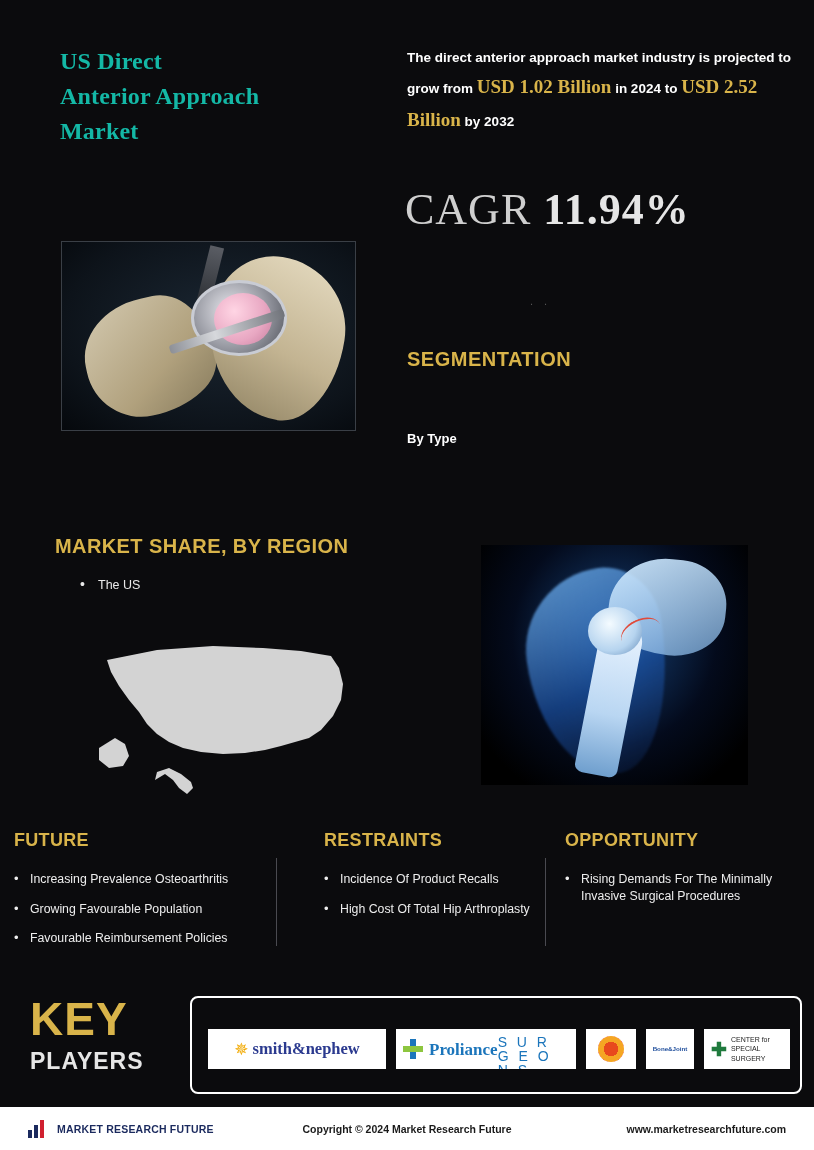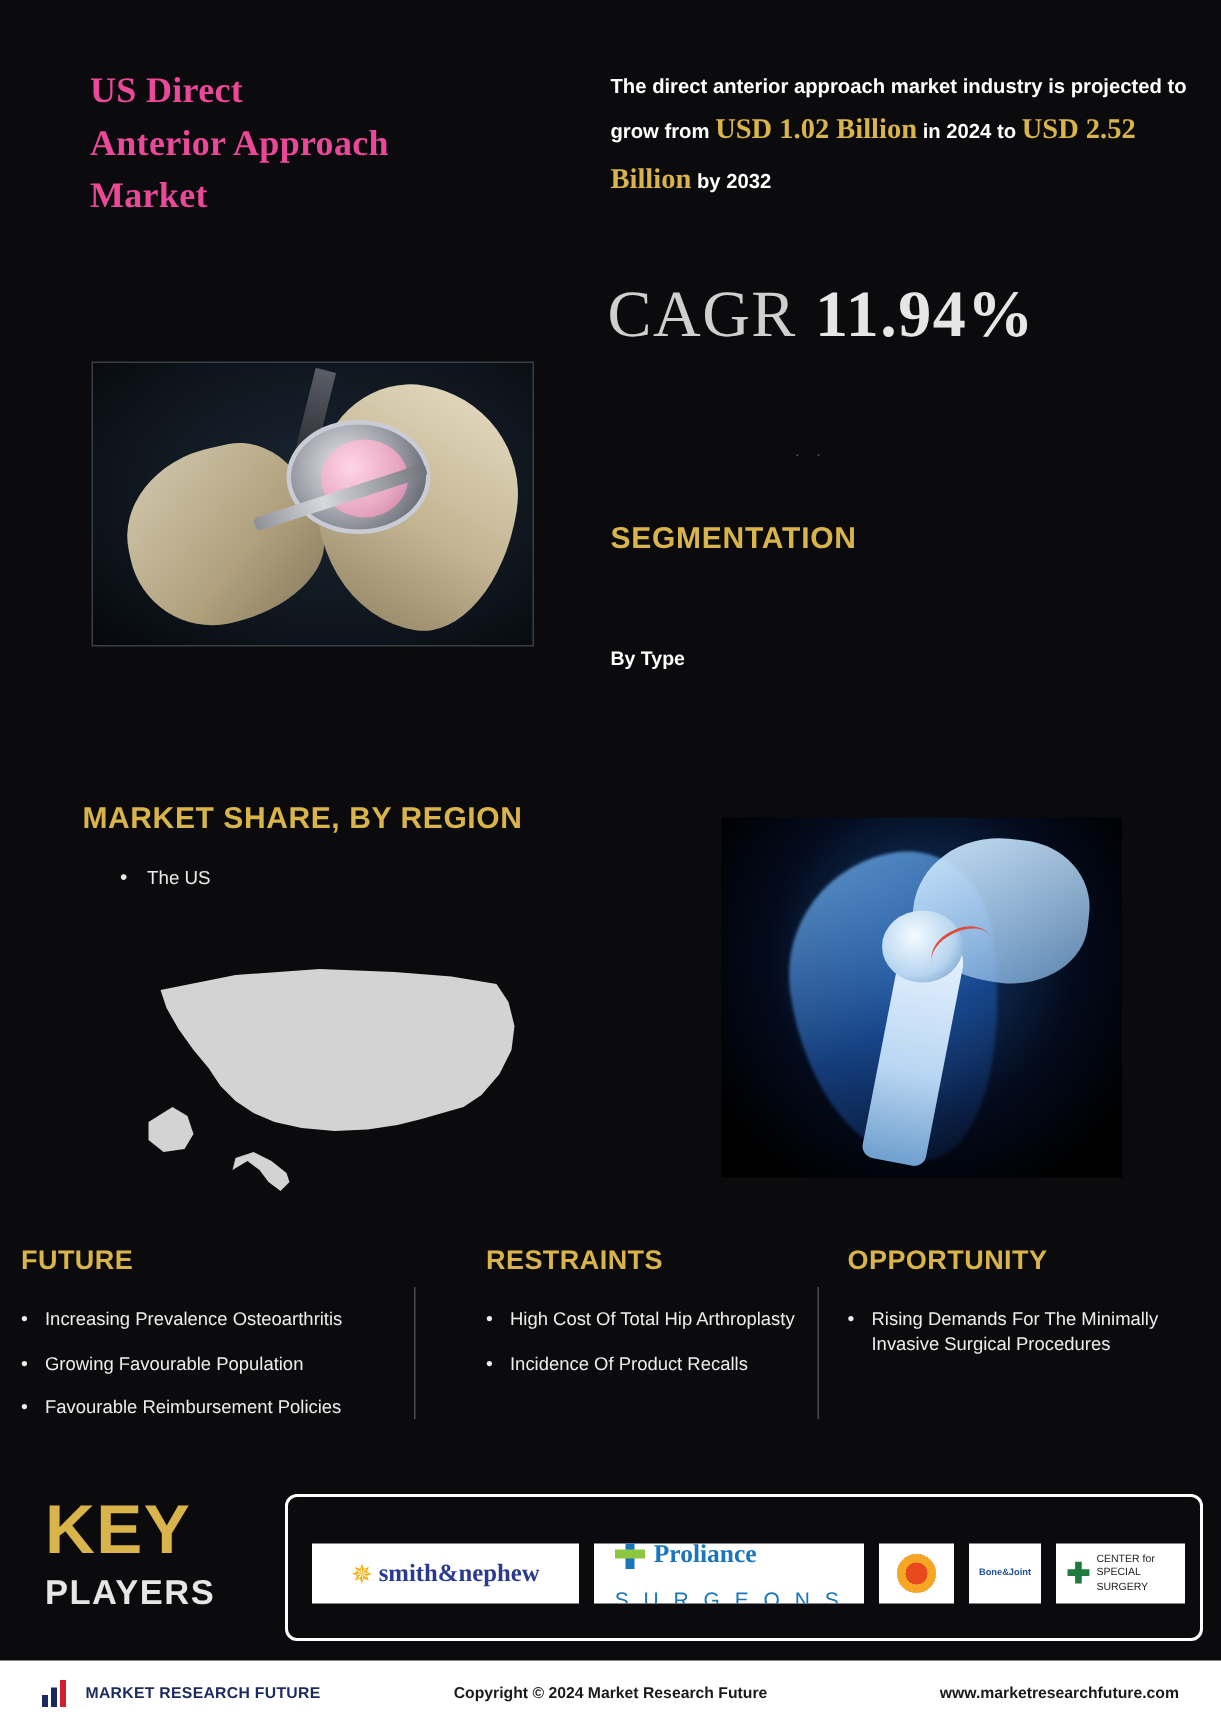--- a/index.html
+++ b/index.html
@@ -20,21 +20,21 @@
 
   
   .title {
     position: absolute;
     left: 60px; top: 44px;
     width: 300px;
     font-family: "Liberation Serif", serif;
     font-weight: bold;
     font-size: 24px;
     line-height: 1.45;
-    color: #ec4899;
+    color: #14b8a6;
     letter-spacing: 0.2px;
   }
 
   .headline {
     position: absolute;
     left: 407px; top: 46px;
     width: 400px;
     font-size: 13.5px;
     font-weight: bold;
     line-height: 1.75;
@@ -327,21 +327,21 @@
   }
   .logo-sn { width: 178px; }
   .logo-pro { width: 180px; flex-direction: row; }
   .logo-sq { width: 50px; }
   .logo-bj { width: 48px; }
   .logo-css { width: 86px; }
 
   .sn-text { font-size: 16.5px; font-weight: bold; color: #2b3a8f; font-family:"Liberation Serif",serif; }
   .sn-star { color:#f2a900; font-size: 17px; margin-right: 4px; }
 
-  .pro-wrap { display:flex; flex-direction:column; align-items:flex-start; line-height:1; }
+  .pro-wrap { display:flex; flex-direction:row; align-items:center; line-height:1; }
   .pro-top { display:flex; align-items:center; }
   .pro-cross { width: 20px; height: 20px; position: relative; margin-right: 6px; }
   .pro-cross i { position:absolute; display:block; }
   .pro-cross i:nth-child(1){ left:7px; top:0; width:6px; height:20px; background:#1b75bb; }
   .pro-cross i:nth-child(2){ left:0; top:7px; width:20px; height:6px; background:#8dc63f; }
   .pro-name { font-size: 17px; font-weight: bold; color:#1b75bb; font-family:"Liberation Serif",serif; }
   .pro-sub { font-size: 14px; letter-spacing: 3px; color:#1b75bb; margin-top: 13px; }
 
   .sq-mark { width: 26px; height:26px; border-radius:50%; background: radial-gradient(circle,#e8491d 0 40%,#f5a623 40% 70%,#e8491d 70% 100%); }
   .bj-txt { font-size: 6.2px; color:#1f4e9c; text-align:center; line-height:1.25; font-weight:bold; }
@@ -443,22 +443,22 @@
       <li>Increasing Prevalence Osteoarthritis</li>
       <li>Growing Favourable Population</li>
       <li>Favourable Reimbursement Policies</li>
     </ul>
   </div>
   <div class="vdiv" id="vdiv1"></div>
 
   <div class="col" id="col-restraints">
     <h3>RESTRAINTS</h3>
     <ul>
+      <li>Incidence Of Product Recalls</li>
       <li>High Cost Of Total Hip Arthroplasty</li>
-      <li>Incidence Of Product Recalls</li>
     </ul>
   </div>
   <div class="vdiv" id="vdiv2"></div>
 
   <div class="col" id="col-opportunity">
     <h3>OPPORTUNITY</h3>
     <ul>
       <li>Rising Demands For The Minimally Invasive Surgical Procedures</li>
     </ul>
   </div>

